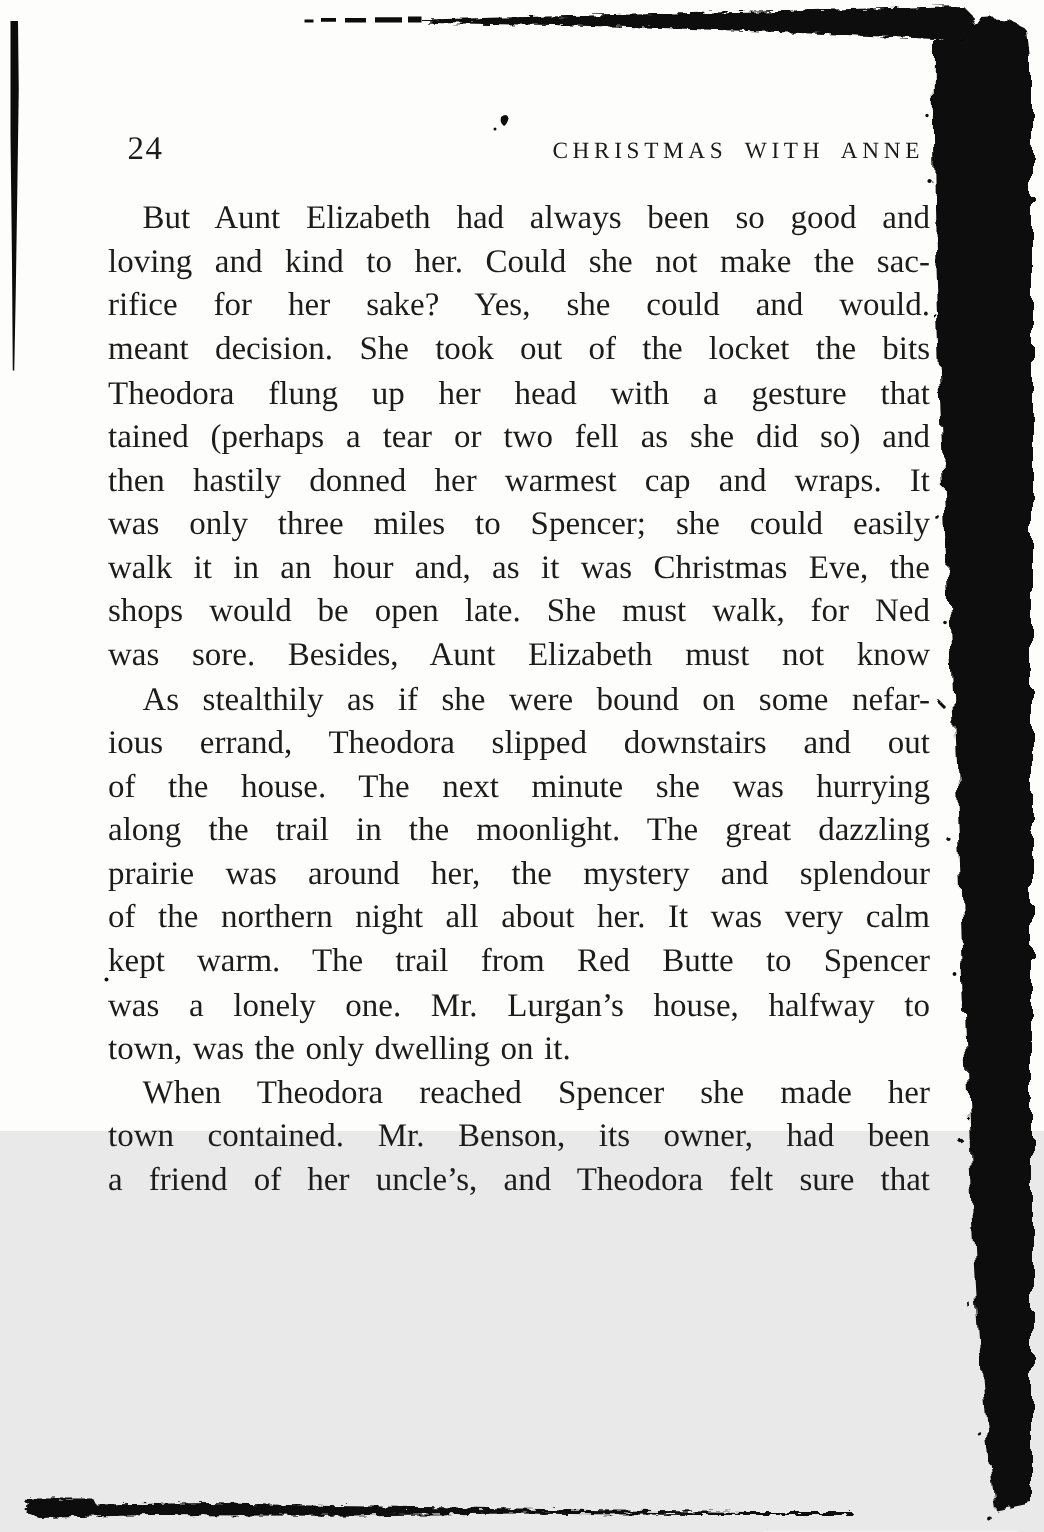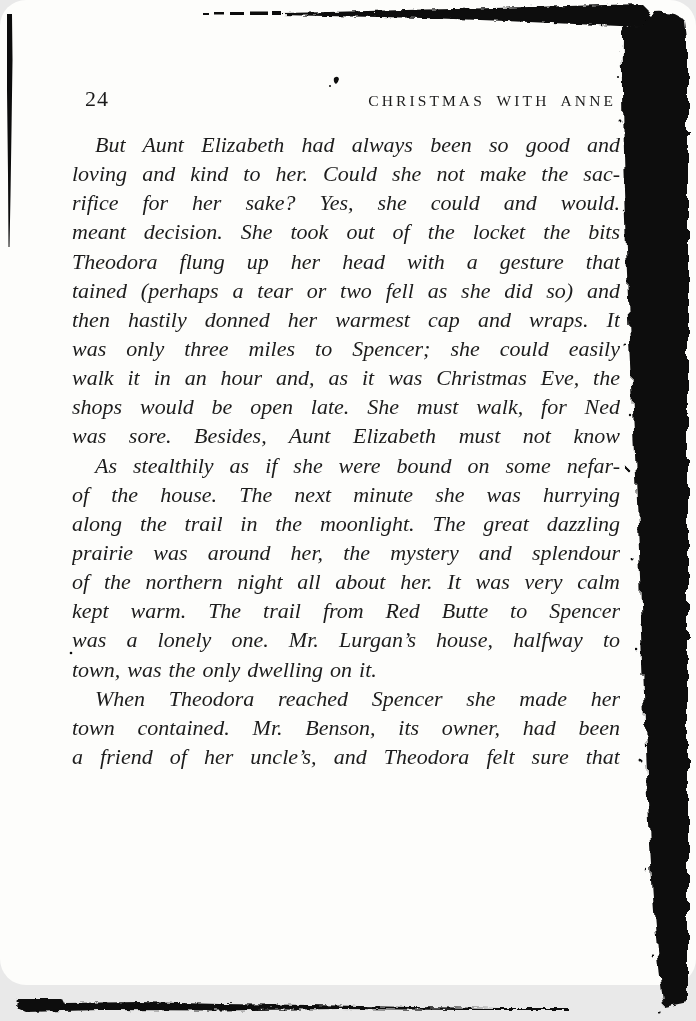--- a/index.html
+++ b/index.html
@@ -4,45 +4,43 @@
 <style>
   html, body { margin: 0; padding: 0; }
   body {
     width: 696px; height: 1021px;
     background: #e9e9e9;
     font-family: "Liberation Serif", "DejaVu Serif", serif;
     overflow: hidden;
   }
   .page {
     position: absolute; left: 0; top: 0;
-    width: 696px; height: 985px;
+    width: 696px; height: 754px;
     background: #fdfdfb;
     color: #1b1b1b;
-    border-radius: 26px;
   }
   
   .running-head {
     position: absolute; top: 87px; left: 85px; right: 80px; height: 26px;
   }
   .page-num {
     position: absolute; left: 0; top: 0;
     font-size: 22px; line-height: 24px; letter-spacing: 1px;
   }
   .running-title {
     position: absolute; right: 0; top: 5px;
     font-size: 15.5px; line-height: 18px;
     letter-spacing: 3.1px; word-spacing: 5px;
     text-transform: uppercase;
     white-space: nowrap;
   }
   
   .text-block {
     position: absolute; left: 72px; top: 130px; width: 548px;
     color: #1c1c1c;
-    font-style: italic;
   }
   .paragraph { margin: 0; padding: 0; }
   .line {
     height: 29.15px; overflow: hidden;
     font-size: 22px; line-height: 29.15px;
     text-align: justify; text-justify: inter-word;
     word-spacing: 1.5px;
     white-space: normal;
   }
   .line.just::after { content: ""; display: inline-block; width: 100%; height: 0; }
@@ -72,20 +70,21 @@
         <div class="line just">Theodora flung up her head with a gesture that</div>
         <div class="line just">tained (perhaps a tear or two fell as she did so) and</div>
         <div class="line just">then hastily donned her warmest cap and wraps. It</div>
         <div class="line just">was only three miles to Spencer; she could easily</div>
         <div class="line just">walk it in an hour and, as it was Christmas Eve, the</div>
         <div class="line just">shops would be open late. She must walk, for Ned</div>
         <div class="line just">was sore. Besides, Aunt Elizabeth must not know</div>
       </div>
       <div class="paragraph">
         <div class="line just indent">As stealthily as if she were bound on some nefar-</div>
+        <div class="line just">ious errand, Theodora slipped downstairs and out</div>
         <div class="line just">of the house. The next minute she was hurrying</div>
         <div class="line just">along the trail in the moonlight. The great dazzling</div>
         <div class="line just">prairie was around her, the mystery and splendour</div>
         <div class="line just">of the northern night all about her. It was very calm</div>
         <div class="line just">kept warm. The trail from Red Butte to Spencer</div>
         <div class="line just">was a lonely one. Mr. Lurgan’s house, halfway to</div>
         <div class="line">town, was the only dwelling on it.</div>
       </div>
       <div class="paragraph">
         <div class="line just indent">When Theodora reached Spencer she made her</div>

